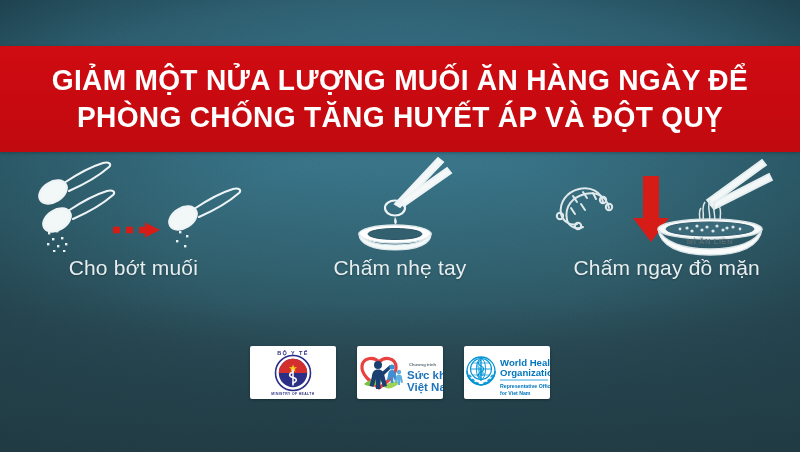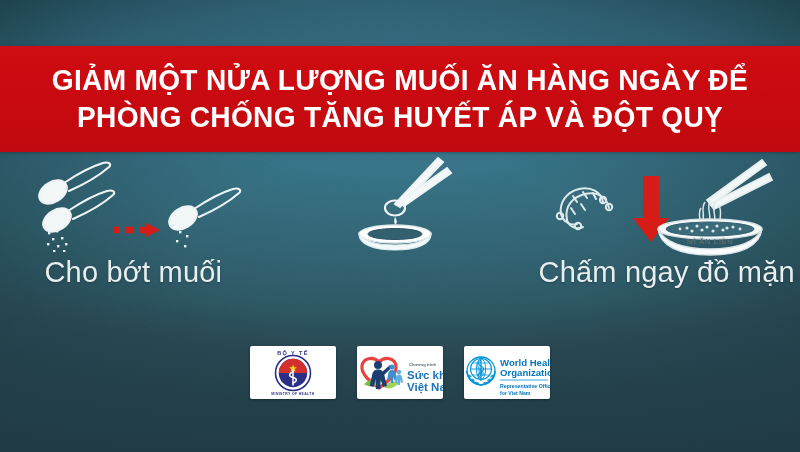--- a/index.html
+++ b/index.html
@@ -89,21 +89,21 @@
   }
   .icon-art {
     height: 92px;
     width: 100%;
     display: flex;
     align-items: center;
     justify-content: center;
   }
   .icon-caption {
     color: #e7eef0;
-    font-size: 29px;
+    font-size: 21px;
     font-weight: 300;
     letter-spacing: 0.2px;
     white-space: nowrap;
     text-shadow: 0 1px 2px rgba(0,0,0,0.25);
     font-family: "Liberation Sans", sans-serif;
     margin-top: 4px;
   }
 
   
   .logo-row {
@@ -202,20 +202,21 @@
           <path d="M70,61 C72,64 72.5,67 70.5,68.5 C68.5,67 69,64 70,61 Z" fill="#eef4f6"></path>
           <circle cx="70.5" cy="72" r="1.5" fill="#dfe9ec"></circle>
 
           <g>
             <ellipse cx="70" cy="78" rx="36" ry="9" fill="#ffffff" stroke="#dfe9ec" stroke-width="1.5"></ellipse>
             <ellipse cx="70" cy="78" rx="27" ry="5.5" fill="#32606f" stroke="#2b5464" stroke-width="1"></ellipse>
             <path d="M34,78 C34,88 48,94 70,94 C92,94 106,88 106,78 C100,86 88,89 70,89 C52,89 40,86 34,78 Z" fill="#f3f8f9" stroke="#dfe9ec" stroke-width="1.2"></path>
           </g>
         </svg>
       </div>
+      <div class="icon-caption">Chấm nhẹ tay</div>
     </div>
 
     <div class="icon-col">
       <div class="icon-art">
         <svg width="240" height="100" viewBox="0 0 240 100">
 
           <g fill="none" stroke="#dfe9ec" stroke-width="2" stroke-linecap="round" stroke-linejoin="round">
             <path d="M14,58 C12,46 20,36 32,33 C44,30 54,36 56,46"></path>
             <path d="M20,64 C17,50 26,41 38,38 C50,35 60,41 62,52"></path>
             <path d="M14,58 C16,66 24,70 30,68"></path>

